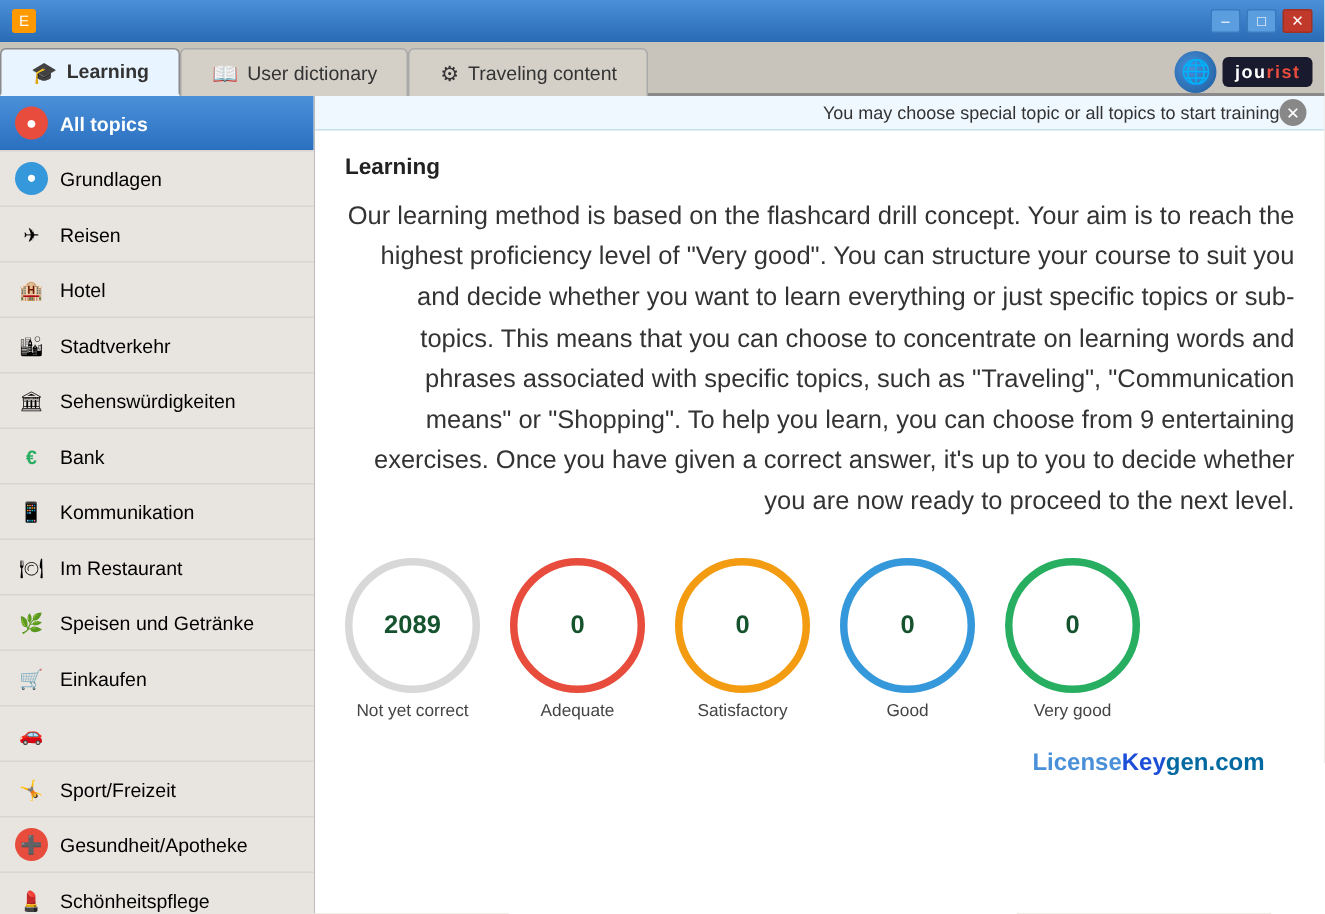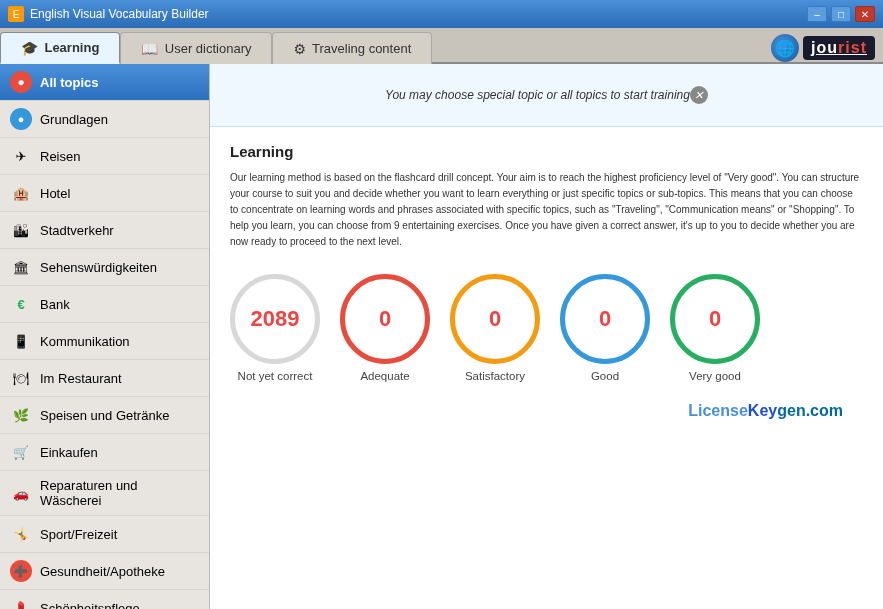--- a/index.html
+++ b/index.html
@@ -108,24 +108,23 @@
       align-items: center;
       justify-content: center;
       color: white;
       font-size: 16px;
     }
     .jourist-text {
       background: #1a1a2e;
       color: white;
       padding: 3px 8px;
       border-radius: 4px;
-      font-size: 16px;
+      font-size: 12px;
       font-weight: bold;
       letter-spacing: 1px;
-      text-decoration: underline;
     }
     .jourist-text span { color: #e74c3c; }
 
     
     .main-area {
       display: flex;
       height: calc(609px - 28px - 36px);
     }
 
     
@@ -163,27 +162,26 @@
 
     
     .content-panel {
       flex: 1;
       background: white;
       overflow-y: auto;
     }
     .info-bar {
       background: #f0f8ff;
       border-bottom: 1px solid #c8dff0;
-      padding: 22px 12px;
-      display: flex;
-      align-items: center;
-      justify-content: center;
+      padding: 2px 12px;
+      display: flex;
+      align-items: center;
+      justify-content: flex-end;
       font-size: 12px;
       color: #333;
-      font-style: italic;
     }
     .info-bar-close {
       width: 18px;
       height: 18px;
       border-radius: 50%;
       background: #888;
       color: white;
       display: flex;
       align-items: center;
       justify-content: center;
@@ -193,24 +191,25 @@
     .content-body {
       padding: 16px 20px;
     }
     .content-title {
       font-size: 15px;
       font-weight: bold;
       margin-bottom: 10px;
       color: #222;
     }
     .content-text {
-      font-size: 10px;
+      font-size: 17px;
       line-height: 1.6;
       color: #333;
       margin-bottom: 8px;
+      text-align: right;
     }
 
     
     .stats-row {
       display: flex;
       gap: 20px;
       margin-top: 24px;
       align-items: flex-end;
       padding-bottom: 10px;
     }
@@ -220,23 +219,23 @@
       align-items: center;
       gap: 6px;
     }
     .stat-circle {
       width: 90px;
       height: 90px;
       border-radius: 50%;
       display: flex;
       align-items: center;
       justify-content: center;
-      font-size: 22px;
-      font-weight: bold;
-      color: #ef4444;
+      font-size: 17px;
+      font-weight: bold;
+      color: #14532d;
       position: relative;
     }
     .stat-circle .circle-value {
       position: relative;
       z-index: 1;
     }
     .stat-label {
       font-size: 11.5px;
       color: #444;
       text-align: center;
@@ -273,21 +272,20 @@
     ::-webkit-scrollbar { width: 8px; }
     ::-webkit-scrollbar-track { background: #e0dcda; }
     ::-webkit-scrollbar-thumb { background: #aaa; border-radius: 4px; }
   </style>
 </head>
 <body>
 
 <div class="title-bar">
   <div class="title-bar-left">
     <div class="title-bar-icon">E</div>
-    <span>English Visual Vocabulary Builder</span>
   </div>
   <div class="title-bar-controls">
     <div class="title-bar-btn">–</div>
     <div class="title-bar-btn">□</div>
     <div class="title-bar-btn close">✕</div>
   </div>
 </div>
 
 <div class="nav-tabs">
   <div class="nav-tab active">
@@ -354,21 +352,20 @@
     <div class="sidebar-item">
       <div class="sidebar-icon">🌿</div>
       <span>Speisen und Getränke</span>
     </div>
     <div class="sidebar-item">
       <div class="sidebar-icon">🛒</div>
       <span>Einkaufen</span>
     </div>
     <div class="sidebar-item">
       <div class="sidebar-icon">🚗</div>
-      <span>Reparaturen und Wäscherei</span>
     </div>
     <div class="sidebar-item">
       <div class="sidebar-icon">🤸</div>
       <span>Sport/Freizeit</span>
     </div>
     <div class="sidebar-item">
       <div class="sidebar-icon" style="background:#e74c3c;color:white;font-size:12px;">➕</div>
       <span>Gesundheit/Apotheke</span>
     </div>
     <div class="sidebar-item">

